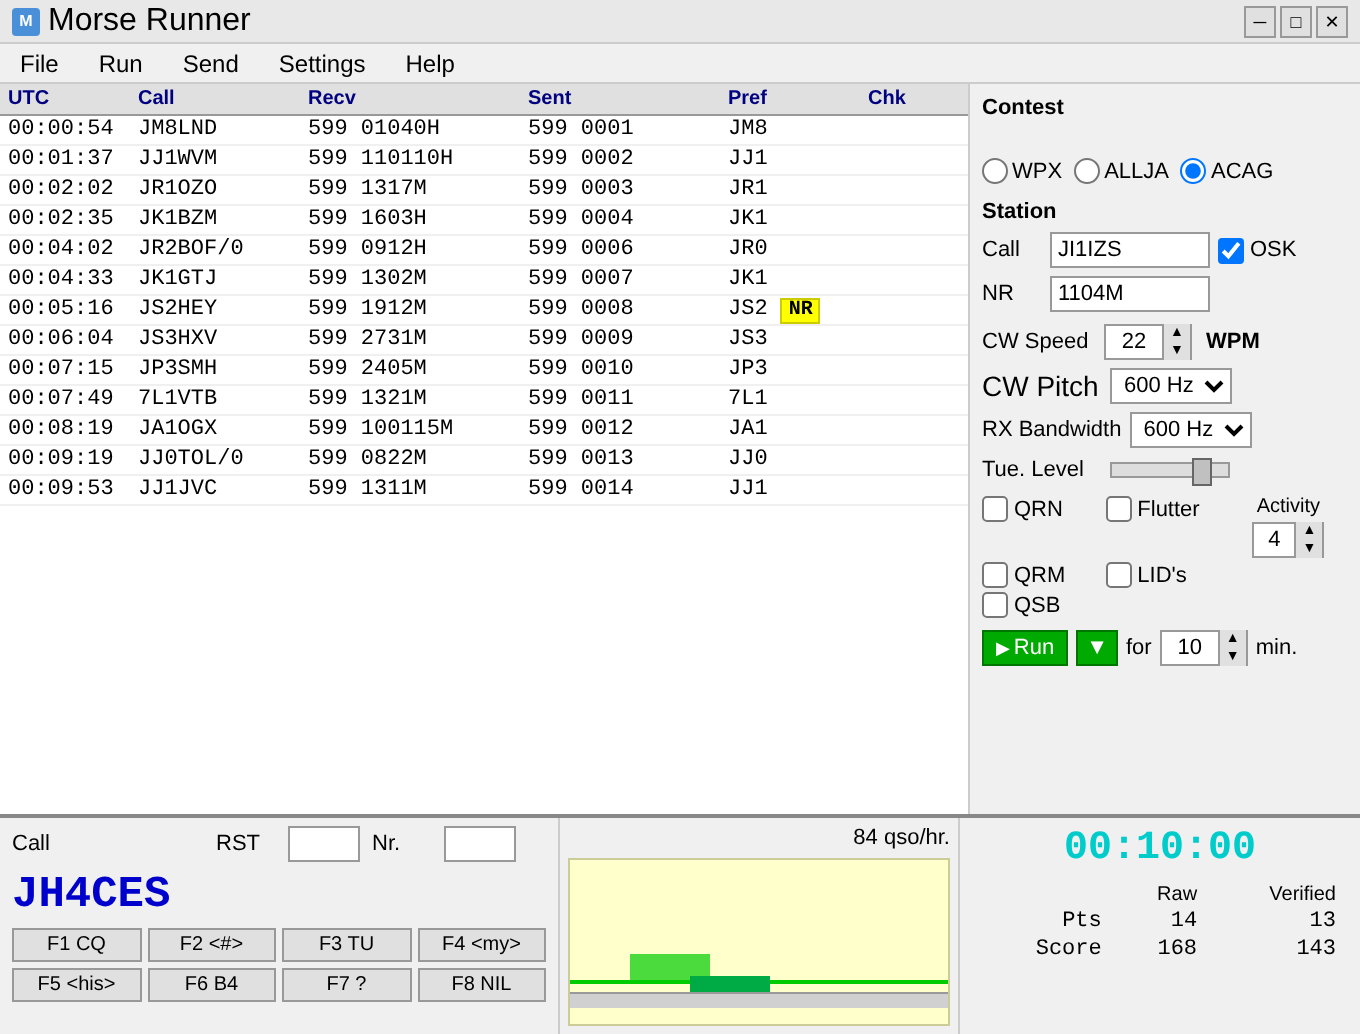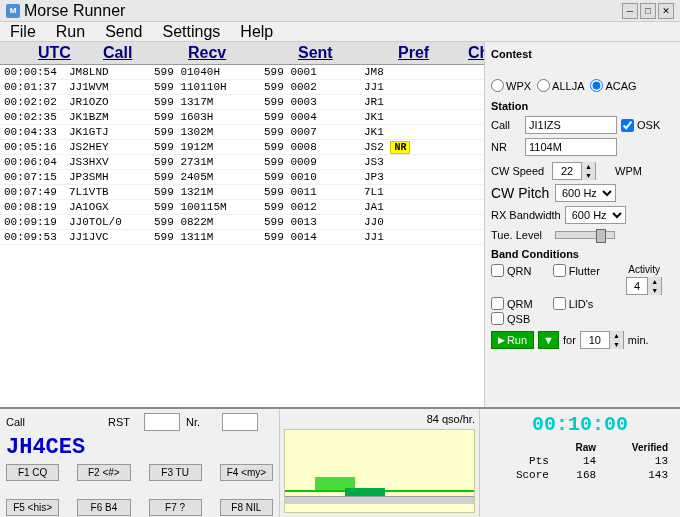--- a/index.html
+++ b/index.html
@@ -47,47 +47,45 @@
       background: #f0f0f0;
       border-bottom: 1px solid #ccc;
       height: 20px;
       display: flex;
       align-items: center;
       padding: 0 4px;
       gap: 8px;
     }
     .menu-item {
       padding: 2px 6px;
-      font-size: 16px;
+      font-size: 12px;
       cursor: pointer;
     }
     .main-area {
       display: flex;
       height: calc(517px - 22px - 20px - 110px);
     }
     .log-panel {
       flex: 1;
       background: white;
       border-right: 1px solid #ccc;
       overflow: hidden;
     }
     .log-header {
       display: grid;
       grid-template-columns: 65px 85px 110px 100px 70px 40px;
       background: #e0e0e0;
       border-bottom: 1px solid #999;
       padding: 2px 4px;
     }
     .log-header-cell {
-      font-size: 16px;
+      font-size: 10px;
       font-weight: bold;
-      text-decoration: underline;
       cursor: pointer;
       color: #000080;
-      margin-left: 34px;
     }
     .log-rows { overflow-y: auto; height: calc(100% - 22px); }
     .log-row {
       display: grid;
       grid-template-columns: 65px 85px 110px 100px 70px 40px;
       padding: 1px 4px;
       border-bottom: 1px solid #f0f0f0;
     }
     .log-cell { font-size: 11px; font-family: 'Courier New', monospace; }
     .nr-badge {
@@ -129,21 +127,21 @@
       gap: 4px;
     }
     .field-label { font-size: 11px; min-width: 30px; }
     .field-input {
       border: 1px solid #999;
       background: white;
       font-size: 11px;
       padding: 1px 3px;
       height: 18px;
     }
-    .field-input-wide { width: 92px; }
+    .field-input-wide { width: 80px; }
     .checkbox-row {
       display: flex;
       align-items: center;
       gap: 3px;
       font-size: 11px;
     }
     .cw-speed-row {
       display: flex;
       align-items: center;
       margin-bottom: 4px;
@@ -272,21 +270,21 @@
     .callsign-display {
       font-size: 22px;
       font-weight: bold;
       color: #0000cc;
       font-family: 'Courier New', monospace;
       margin: 2px 0;
     }
     .fn-keys {
       display: grid;
       grid-template-columns: repeat(4, 1fr);
-      gap: 18px;
+      gap: 3px;
       margin-top: 4px;
     }
     .fn-key {
       background: #e0e0e0;
       border: 1px solid #999;
       font-size: 10px;
       padding: 2px 4px;
       cursor: pointer;
       text-align: center;
     }
@@ -355,21 +353,21 @@
       color: #00cccc;
       font-family: 'Courier New', monospace;
       text-align: center;
     }
     .score-table {
       margin-top: 4px;
       width: 100%;
     }
     .score-table th {
       font-size: 10px;
-      font-weight: bold;
+      font-weight: normal;
       text-align: right;
       padding: 0 4px;
     }
     .score-table td {
       font-size: 11px;
       text-align: right;
       padding: 0 4px;
       font-family: 'Courier New', monospace;
     }
     .score-label {
@@ -435,20 +433,28 @@
     <span class="log-cell">599 0003</span>
     <span class="log-cell">JR1</span>
     <span class="log-cell"></span>
   </div>
         <div class="log-row">
     <span class="log-cell">00:02:35</span>
     <span class="log-cell">JK1BZM</span>
     <span class="log-cell">599 1603H</span>
     <span class="log-cell">599 0004</span>
     <span class="log-cell">JK1</span>
+    <span class="log-cell"></span>
+  </div>
+        <div class="log-row">
+    <span class="log-cell">00:04:02</span>
+    <span class="log-cell">JR2BOF/0</span>
+    <span class="log-cell">599 0912H</span>
+    <span class="log-cell">599 0006</span>
+    <span class="log-cell">JR0</span>
     <span class="log-cell"></span>
   </div>
         <div class="log-row">
     <span class="log-cell">00:04:33</span>
     <span class="log-cell">JK1GTJ</span>
     <span class="log-cell">599 1302M</span>
     <span class="log-cell">599 0007</span>
     <span class="log-cell">JK1</span>
     <span class="log-cell"></span>
   </div>
@@ -547,21 +553,21 @@
 
     <div class="cw-speed-row">
       <span class="field-label" style="min-width:60px; font-size:11px;">CW Speed</span>
       <div class="spinner-box">
         <span class="spinner-value">22</span>
         <div class="spinner-btns">
           <button class="spinner-btn">▲</button>
           <button class="spinner-btn">▼</button>
         </div>
       </div>
-      <span style="font-size:11px; margin-left:18px;">WPM</span>
+      <span style="font-size:11px; margin-left:6px;font-weight:bold;">WPM</span>
     </div>
 
     <div class="field-row">
       <span class="field-label" style="min-width:60px; font-size:14px;">CW Pitch</span>
       <select class="select-field">
         <option>600 Hz</option>
       </select>
     </div>
 
     <div class="field-row">
@@ -574,21 +580,20 @@
     <div class="field-row">
       <span class="field-label" style="min-width:60px; font-size:11px;">Tue. Level</span>
       <div style="position:relative; display:inline-block;">
         <div class="slider-track">
           <div class="slider-thumb"></div>
         </div>
       </div>
     </div>
 
     <div class="band-conditions">
-      <div class="panel-section-label">Band Conditions</div>
       <div style="display:grid; grid-template-columns: 1fr 1fr 1fr; gap:2px; align-items:start;">
         <label class="checkbox-row">
           <input type="checkbox" style="">
           <span>QRN</span>
         </label>
         <label class="checkbox-row">
           <input type="checkbox" style="">
           <span>Flutter</span>
         </label>
         <div class="activity-col">

